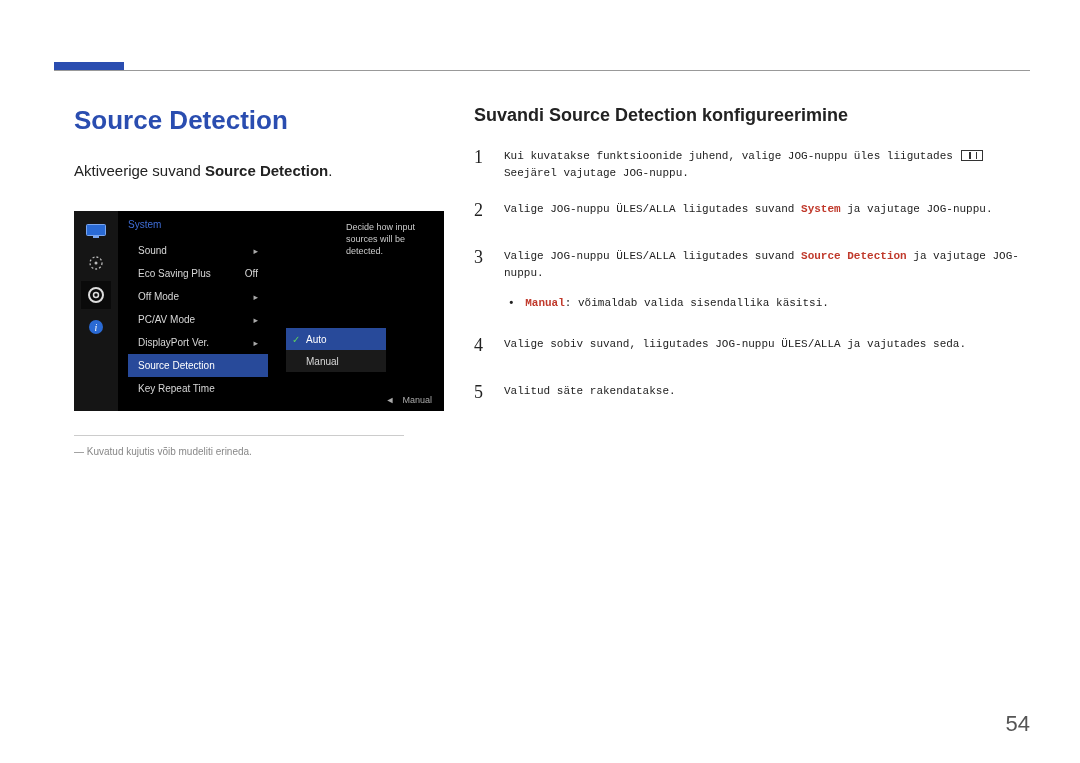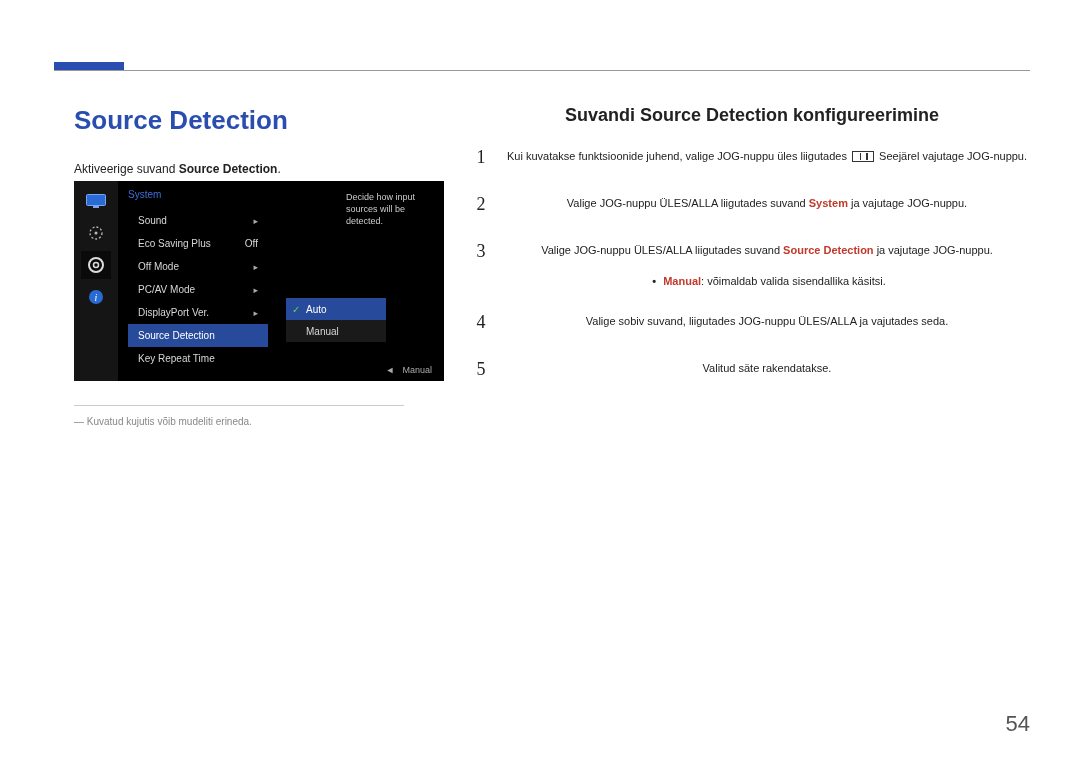--- a/index.html
+++ b/index.html
@@ -8,23 +8,23 @@
     height: 763px;
     background: #fff;
     font-family: "Segoe UI", Arial, sans-serif;
     color: #222;
     position: relative;
   }
   .top-rule { position: absolute; left: 54px; right: 50px; top: 70px; height: 1px; background: #999; }
   .top-accent { position: absolute; left: 54px; top: 62px; width: 70px; height: 8px; background: #2a4db0; }
   .content { position: absolute; left: 54px; right: 50px; top: 105px; display: flex; gap: 40px; padding-left: 20px; }
   .col-left { width: 360px; }
-  .col-right { flex: 1; text-align: center; }
+  .col-right { flex: 1; }
   .h1 { color: #2a4db0; font-size: 26px; font-weight: 600; margin-bottom: 26px; }
-  .intro { font-size: 12px; margin-bottom: 5px; }
+  .intro { font-size: 15px; margin-bottom: 32px; }
   .bold { font-weight: 700; }
   .osd {
     width: 370px; height: 200px; background: #000; color: #d7d7d7;
     font-size: 10px; position: relative;
   }
   .osd-side {
     position: absolute; left: 0; top: 0; bottom: 0; width: 44px;
     background: #151515; display: flex; flex-direction: column; align-items: center; padding-top: 6px; gap: 4px;
   }
   .osd-ico { width: 30px; height: 28px; display:flex; align-items:center; justify-content:center; }
@@ -40,21 +40,21 @@
   .check { position:absolute; left:6px; color:#5ed060; font-size:10px; }
   .osd-desc { position:absolute; right:10px; top:10px; width:88px; font-size:9px; line-height:1.35; color:#ccc; }
   .osd-foot { position:absolute; right:12px; bottom:6px; font-size:9px; color:#aaa; display:flex; align-items:center; gap:8px; }
   .disc-sep { height:1px; background:#ccc; margin:24px 0 10px 0; width: 330px; }
   .disclaimer { font-size:10px; color:#888; }
   .disclaimer::before { content:"― "; }
   .h2 { font-size: 18px; font-weight: 700; margin-bottom: 22px; }
   .steps { display:flex; flex-direction:column; gap:20px; }
   .step { display:flex; gap:16px; font-size:11px; line-height:1.5; }
   .step-num { font-size:18px; font-weight:400; font-family: Georgia, serif; width:14px; flex:none; position:relative; top:-4px; }
-  .step-body { flex:1; }
+  .step-body { flex:1;font-family:Liberation Mono, monospace; }
   .hl-text { color:#c0392b; font-weight:700; }
   .icon-inline {
     display:inline-block; width:22px; height:11px; border:1.5px solid #333; vertical-align:-2px;
     position:relative; margin:0 2px;
   }
   .icon-inline::before, .icon-inline::after {
     content:""; position:absolute; top:1px; bottom:1px; width:1.5px; background:#333;
   }
   .icon-inline::before { left:33%; }
   .icon-inline::after { left:66%; }

